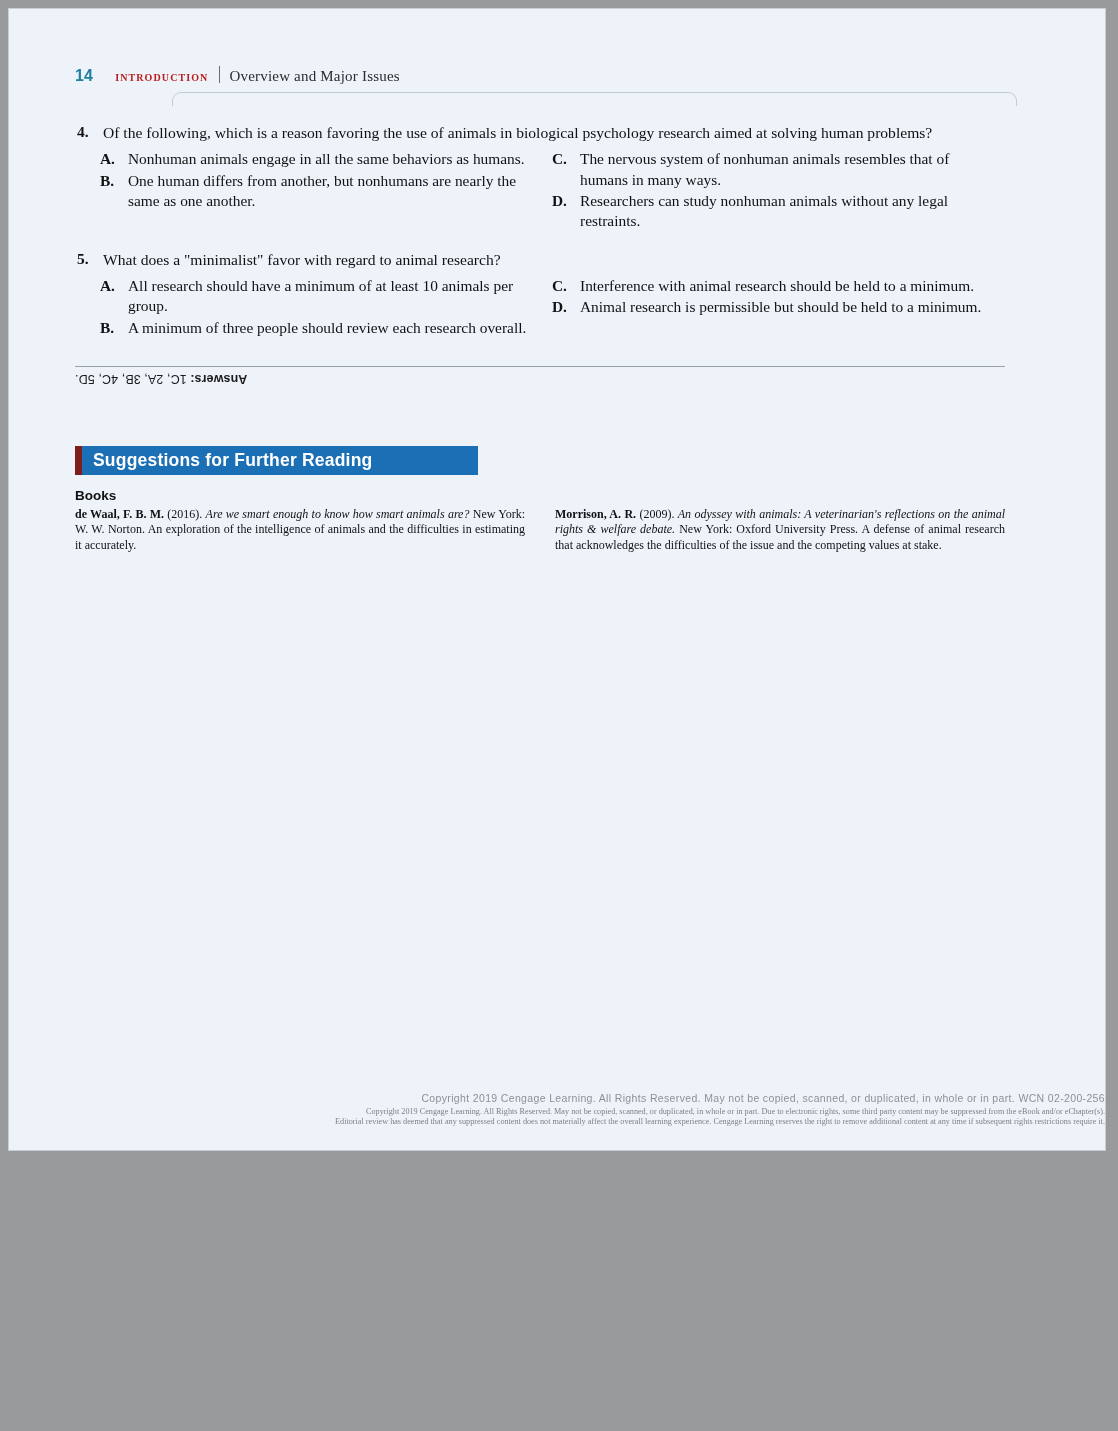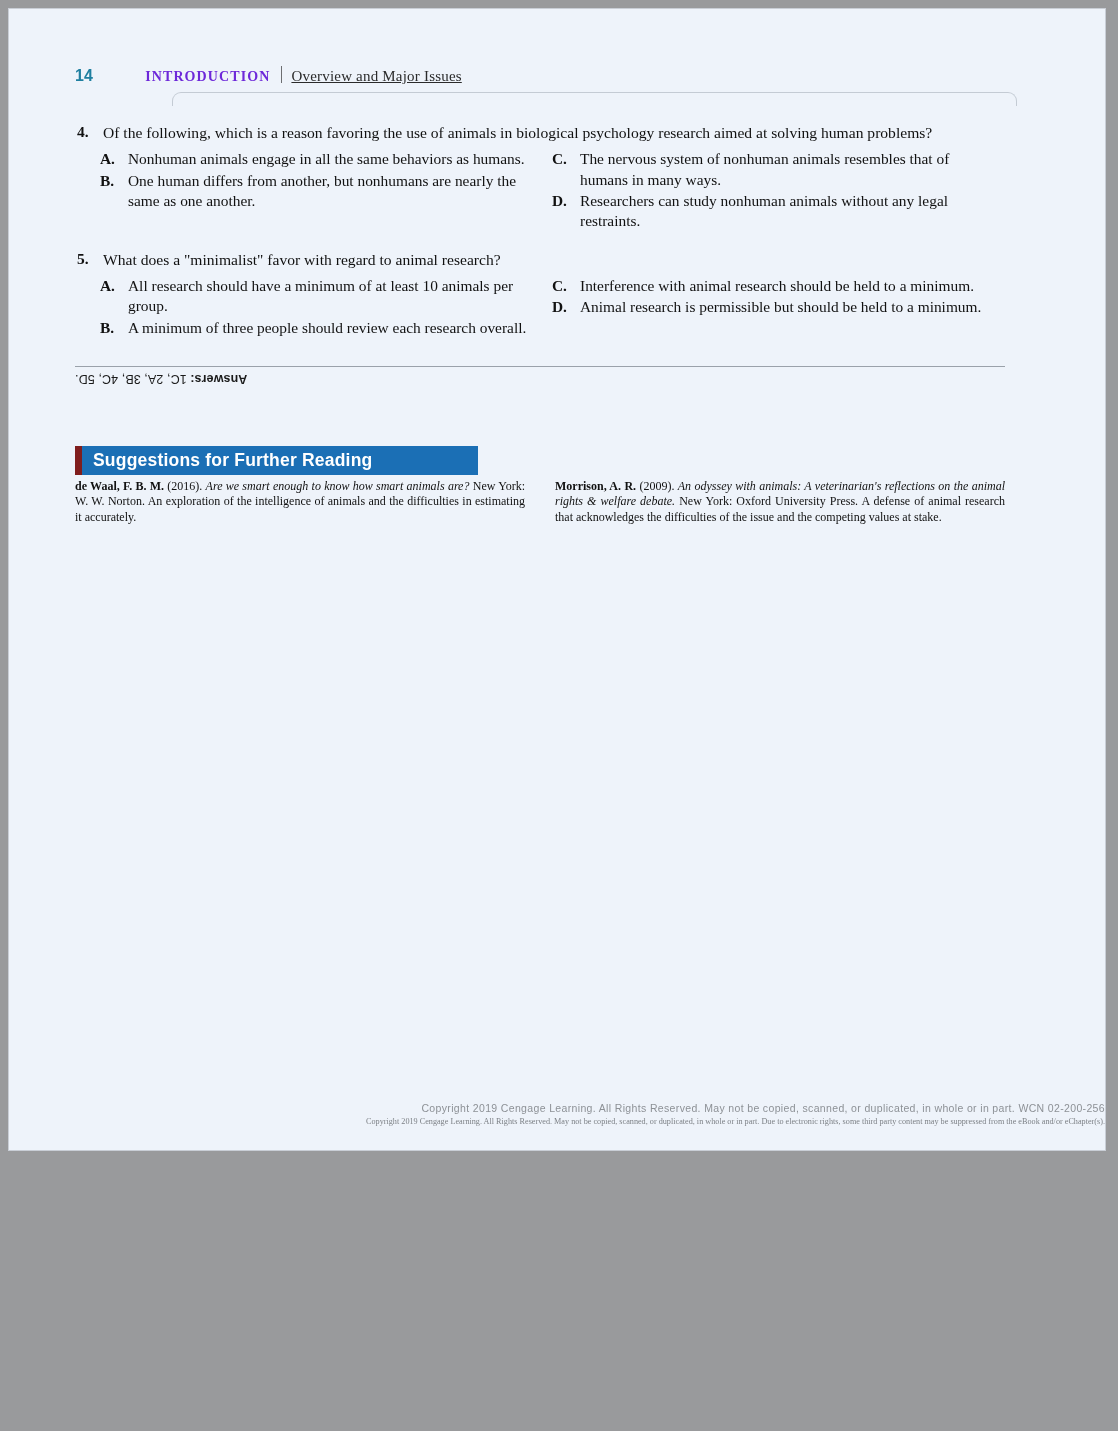--- a/index.html
+++ b/index.html
@@ -42,38 +42,36 @@
     color: #1f7fa0;
     font-family: "Liberation Sans", sans-serif;
     font-weight: bold;
     font-size: 16px;
     margin-right: 22px;
   }
   .runhead .chapter {
     font-variant: small-caps;
     font-weight: bold;
     letter-spacing: 1.1px;
-    color: #6d28d9;
-    font-size: 14px;
-    margin-left: 30px;
+    color: #b91c1c;
+    font-size: 10px;
   }
   .runhead .rule {
     display: inline-block;
     width: 1px;
     height: 17px;
     background: #6d6e71;
     margin: 0 9px 0 11px;
     position: relative;
     top: 2px;
   }
   .runhead .subtitle {
     color: #2b2b2b;
     font-size: 15px;
     letter-spacing: .2px;
-    text-decoration: underline;
   }
 
   
   .tabline {
     position: relative;
     margin-left: 97px;
     width: 843px;
     height: 14px;
   }
   .tabline .curve {
@@ -298,33 +296,35 @@
       <hr class="answrule">
       <div class="answers">
         <b>Answers:</b><span> 1C, 2A, 3B, 4C, 5D.</span>
       </div>
     </div>
 
     <div class="fr-head">
       <span>Suggestions for Further Reading</span>
     </div>
 
+    <div class="books-label">Books</div>
 
     <div class="refs">
       <div class="ref-col">
         <div class="ref">
           <b>de Waal, F. B. M.</b><span> (2016). </span><i>Are we smart enough to know how smart animals are?</i><span> New York: W. W. Norton. An exploration of the intelligence of animals and the difficulties in estimating it accurately.</span>
         </div>
       </div>
       <div class="ref-col">
         <div class="ref">
           <b>Morrison, A. R.</b><span> (2009). </span><i>An odyssey with animals: A veterinarian's reflections on the animal rights &amp; welfare debate.</i><span> New York: Oxford University Press. A defense of animal research that acknowledges the difficulties of the issue and the competing values at stake.</span>
         </div>
       </div>
     </div>
 
   </div>
 
   <div class="footer">
     <div class="line1">Copyright 2019 Cengage Learning. All Rights Reserved. May not be copied, scanned, or duplicated, in whole or in part.  WCN 02-200-256</div>
     <div class="line2">Copyright 2019 Cengage Learning. All Rights Reserved. May not be copied, scanned, or duplicated, in whole or in part. Due to electronic rights, some third party content may be suppressed from the eBook and/or eChapter(s).</div>
+    <div class="line3">Editorial review has deemed that any suppressed content does not materially affect the overall learning experience. Cengage Learning reserves the right to remove additional content at any time if subsequent rights restrictions require it.</div>
   </div>
 </div>
 
 </body></html>

